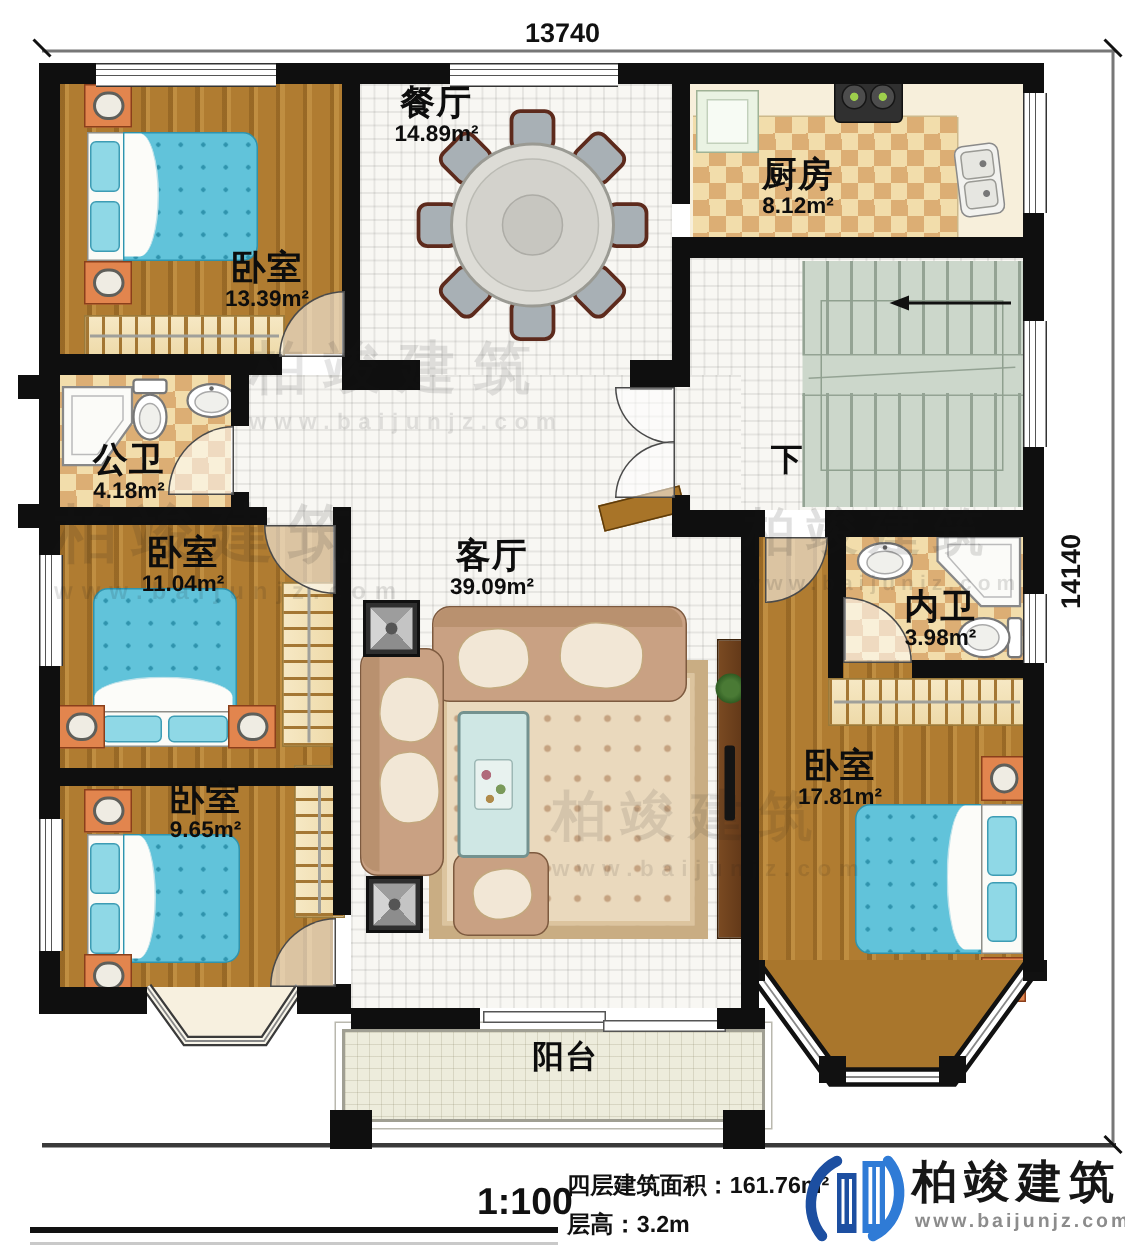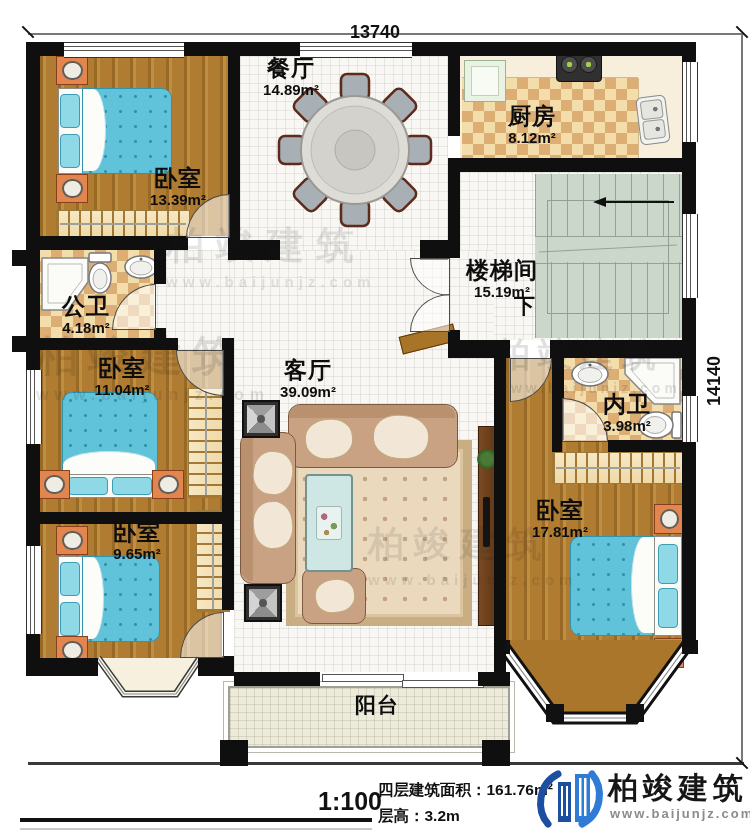--- a/index.html
+++ b/index.html
@@ -290,30 +290,26 @@
     <span class="ar">14.89m²</span>
   </div>
   <div class="rl" style="left:532px;top:104px">
     <span class="nm">厨房</span>
     <span class="ar">8.12m²</span>
   </div>
   <div class="rl" style="left:86px;top:294px">
     <span class="nm">公卫</span>
     <span class="ar">4.18m²</span>
   </div>
-  <div class="rl" style="left:502px;top:258px">
-    <span class="nm">楼梯间</span>
-    <span class="ar">15.19m²</span>
-  </div>
   <div class="a" style="left:514px;top:292px;font-size:21px;font-weight:700;color:#0d0d0d;z-index:30">下</div>
   <div class="rl" style="left:122px;top:356px">
     <span class="nm">卧室</span>
     <span class="ar">11.04m²</span>
   </div>
-  <div class="rl" style="left:308px;top:358px">
+  <div class="rl" style="left:328px;top:358px">
     <span class="nm">客厅</span>
     <span class="ar">39.09m²</span>
   </div>
   <div class="rl" style="left:627px;top:392px">
     <span class="nm">内卫</span>
     <span class="ar">3.98m²</span>
   </div>
   <div class="rl" style="left:137px;top:520px">
     <span class="nm">卧室</span>
     <span class="ar">9.65m²</span>
@@ -338,21 +334,21 @@
     <span class="wb" style="font-size:34px;letter-spacing:8px">柏竣建筑</span>
     <span class="ww" style="font-size:14px;letter-spacing:4px">www.baijunjz.com</span>
   </div>
   <div class="wm" style="left:368px;top:520px;opacity:.10">
     <span class="wb" style="font-size:36px;letter-spacing:10px">柏竣建筑</span>
     <span class="ww">www.baijunjz.com</span>
   </div>
 
   <div class="a" style="left:28px;top:33px;width:716px;height:1.5px;background:#777;z-index:45"></div>
   <div class="a" style="left:741px;top:33px;width:1.5px;height:731px;background:#777;z-index:45"></div>
-  <div class="dim" style="left:375px;top:22px;transform:translateX(-50%)">13740</div>
+  <div class="dim" style="left:375px;top:12px;transform:translateX(-50%)">13740</div>
   <div class="dim" style="left:704px;top:356px;writing-mode:vertical-rl;transform:rotate(180deg)">14140</div>
   <div class="tick" style="left:20px;top:31px"></div>
   <div class="tick" style="left:734px;top:31px"></div>
   <div class="tick" style="left:734px;top:762px"></div>
   <div class="a" style="left:28px;top:762px;width:716px;height:2.5px;background:#3a3a3a;z-index:44"></div>
   <div class="a" style="left:220px;top:740px;width:28px;height:26px;background:#0f0f0f;z-index:46"></div>
   <div class="a" style="left:482px;top:740px;width:28px;height:26px;background:#0f0f0f;z-index:46"></div>
 
   <div class="a" style="left:318px;top:787px;font-size:25px;font-weight:600;color:#111;z-index:50">1:100</div>
   <div class="a" style="left:20px;top:818px;width:352px;height:4px;background:#111;z-index:50"></div>

